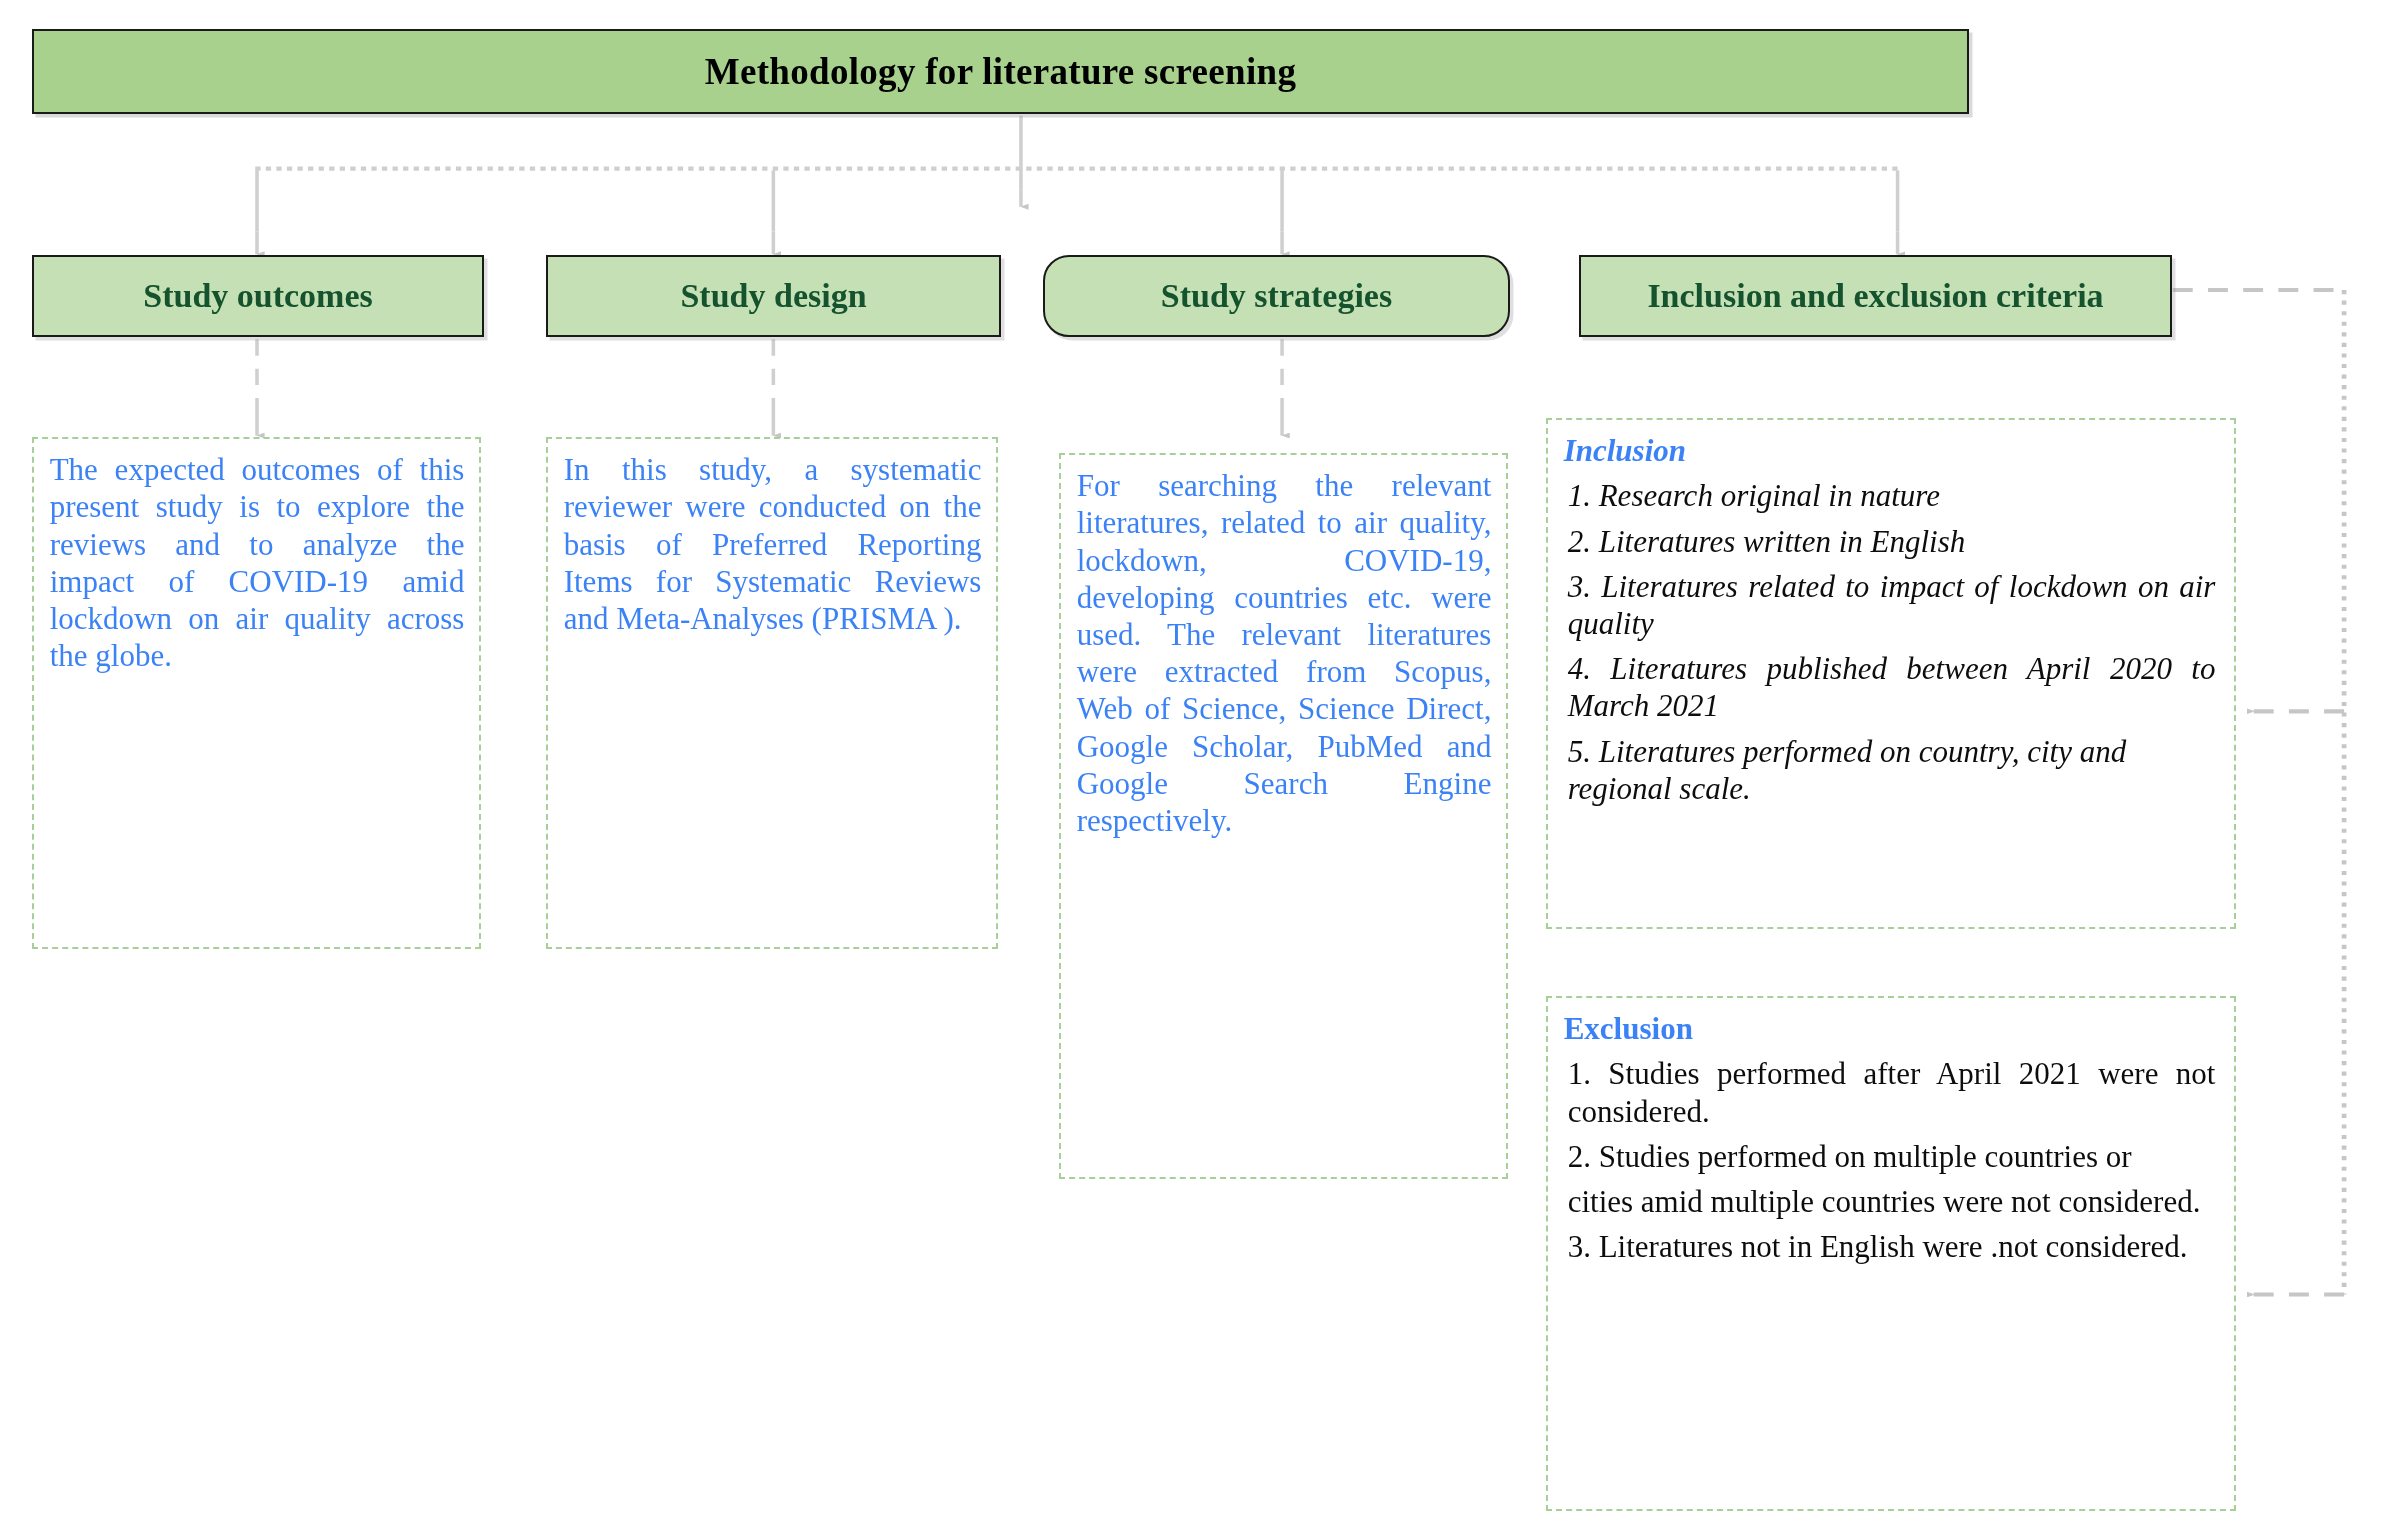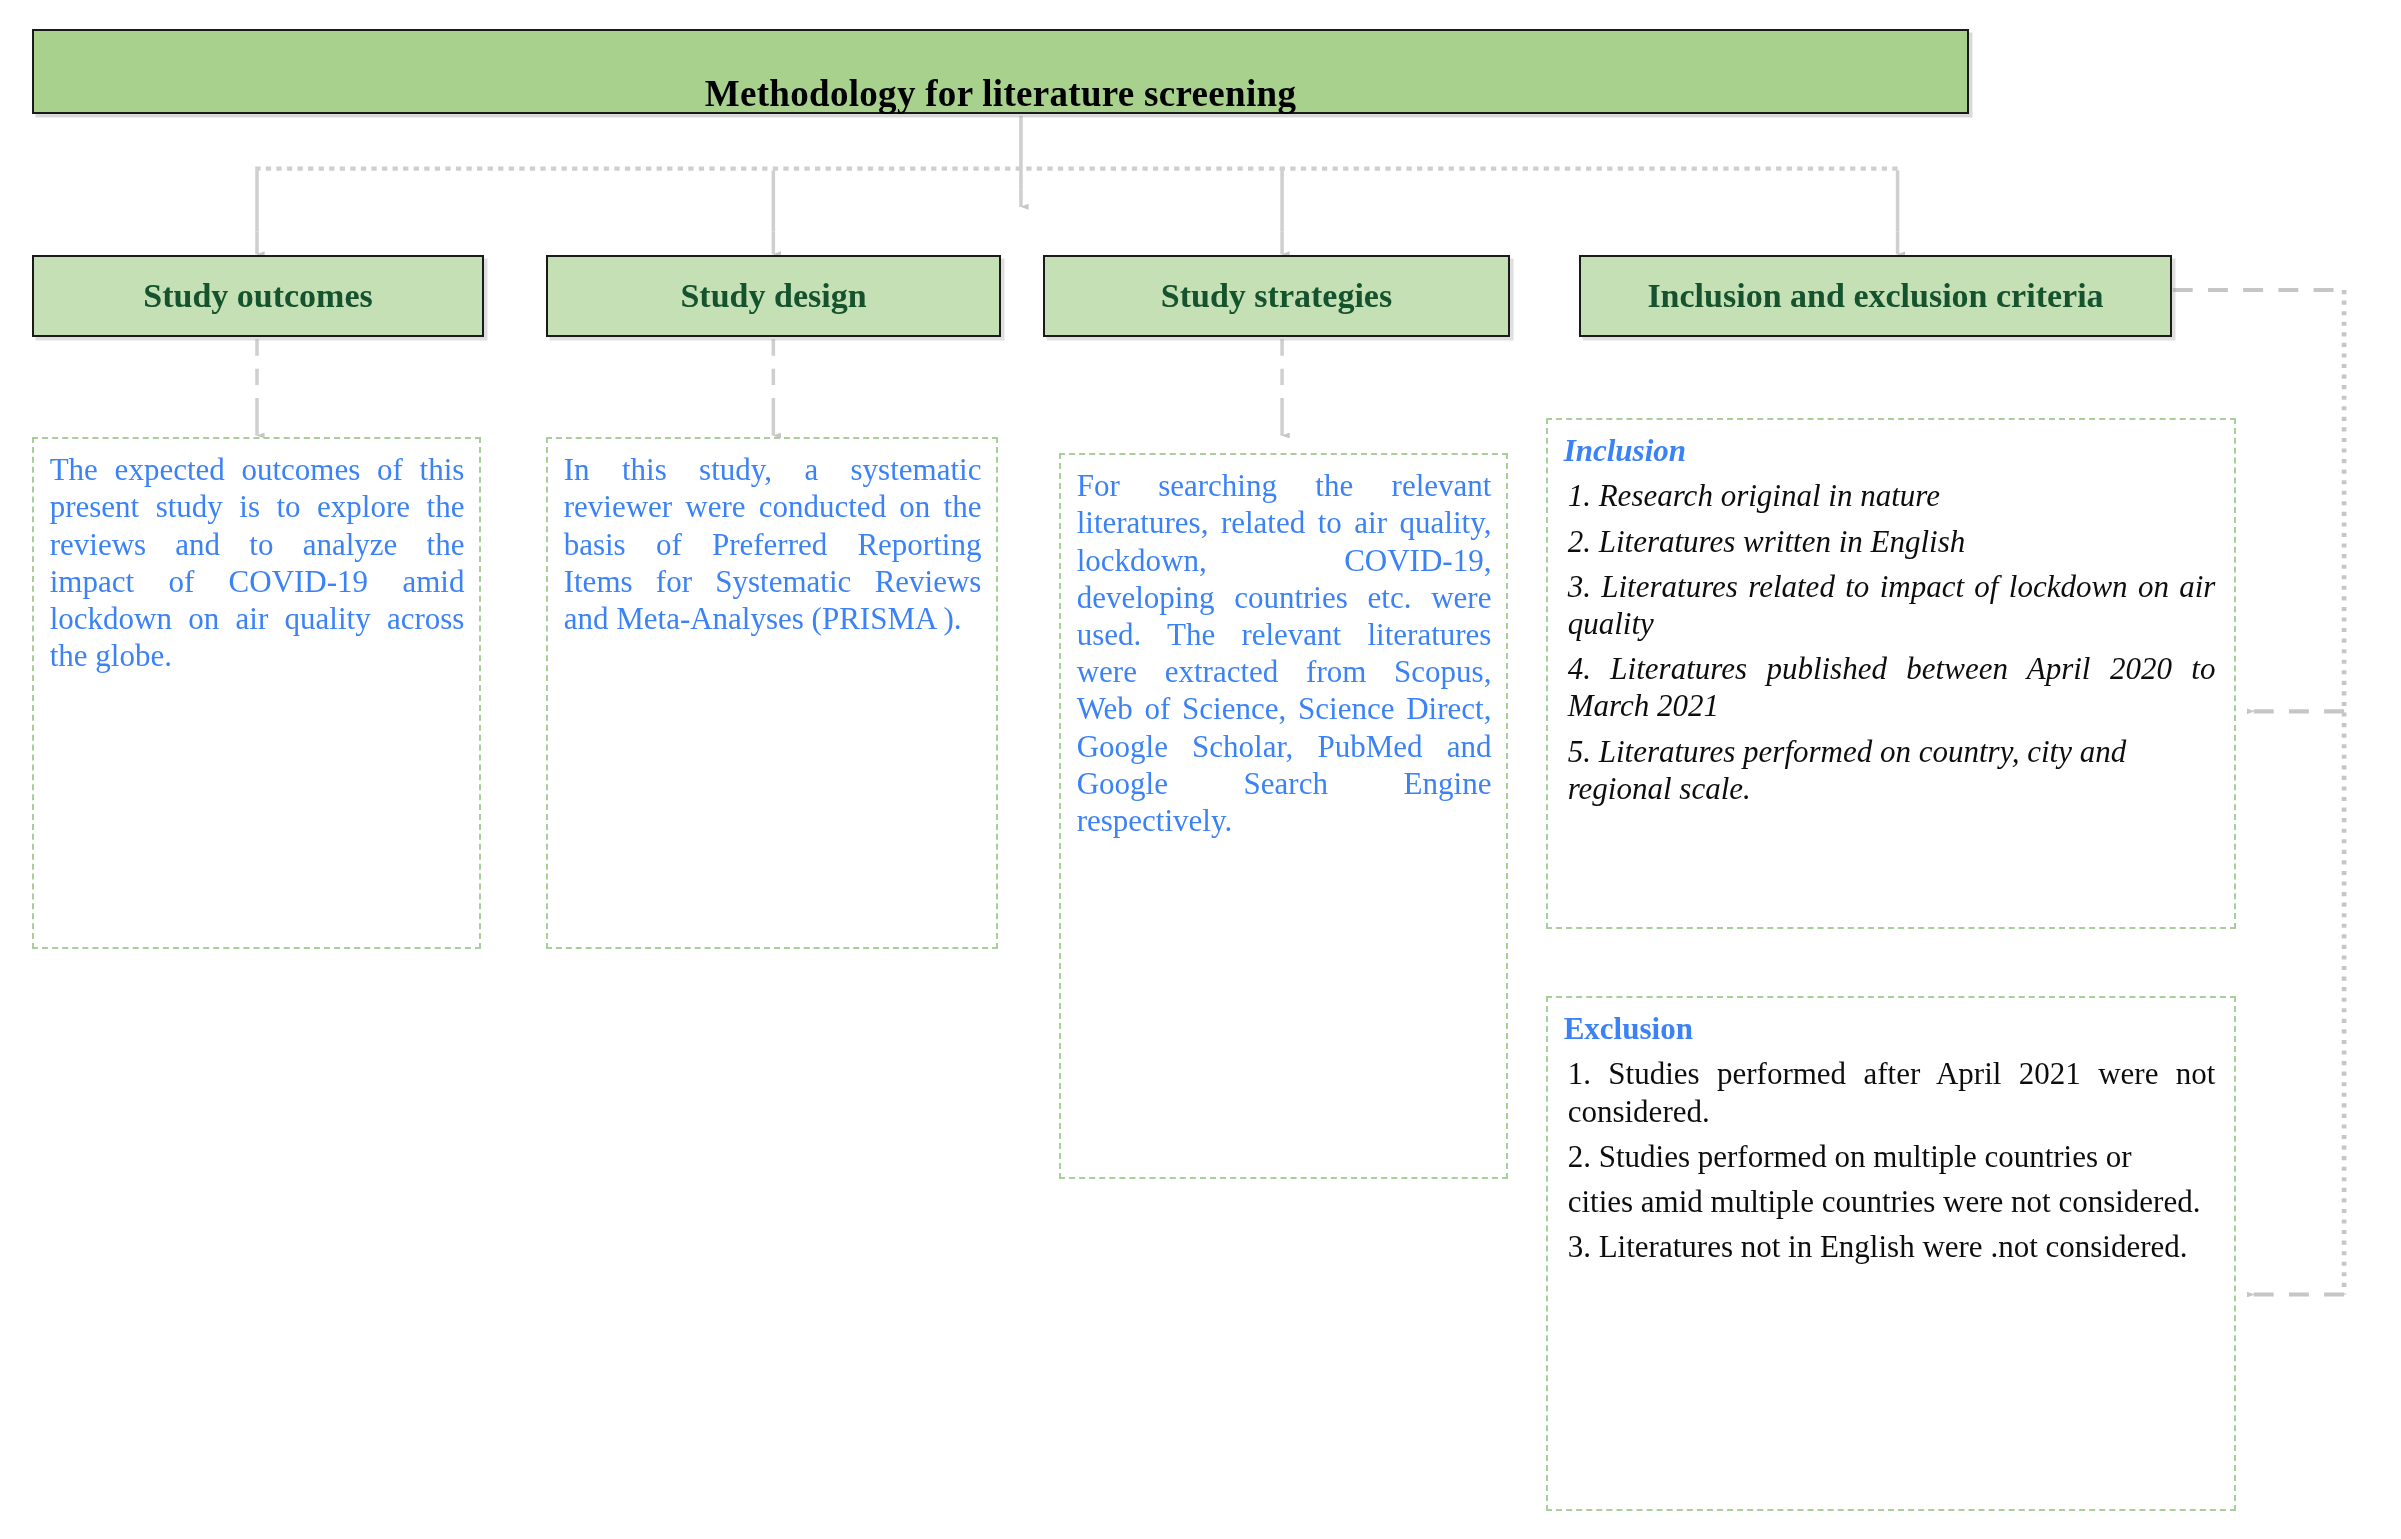--- a/index.html
+++ b/index.html
@@ -4,41 +4,41 @@
 <style>
   html,body{margin:0;padding:0;background:#ffffff;}
   body{width:2401px;height:1540px;position:relative;font-family:"Liberation Serif",serif;-webkit-font-smoothing:antialiased;}
   #canvas{position:absolute;left:0;top:0;width:2401px;height:1540px;overflow:hidden;background:#fff;}
 
   
   .header-box{
     position:absolute;left:32px;top:29px;width:1937px;height:85px;
     background:#a9d18e;border:2.9px solid #1a1a1a;box-sizing:border-box;
     box-shadow:3.5px 3.5px 0 rgba(150,150,150,.35);
-    display:flex;align-items:flex-end;justify-content:center;
+    display:flex;align-items:center;justify-content:center;
   }
   .header-title{
     font-family:"Liberation Serif",serif;font-weight:bold;font-size:37px;color:#000;
     letter-spacing:0.3px;line-height:1;
   }
 
   
   .cat-box{
     position:absolute;top:255px;height:82px;
     background:#c5e0b4;border:2.3px solid #1a1a1a;box-sizing:border-box;
     box-shadow:3.5px 3.5px 0 rgba(150,150,150,.30);
     display:flex;align-items:center;justify-content:center;
   }
   .cat-label{
     font-family:"Liberation Serif",serif;font-weight:bold;font-size:34px;color:#14532d;
     line-height:1;white-space:nowrap;
   }
   #cat0{left:32px;width:452px;}
   #cat1{left:546px;width:455px;}
-  #cat2{left:1043px;width:467px;}
+  #cat2{left:1043px;width:467px;border-radius:26px;}
   #cat3{left:1579px;width:593px;}
 
   
   .panel{
     position:absolute;border:2.3px dashed #a8ce9a;box-sizing:border-box;
     background:transparent;padding:8.2px 10.6px 8.2px 11.7px;
   }
   .panel p{
     margin:4px;font-family:"Liberation Serif",serif;font-size:31px;line-height:1.20;
     color:#3b82f6;text-align:justify;text-justify:inter-word;

